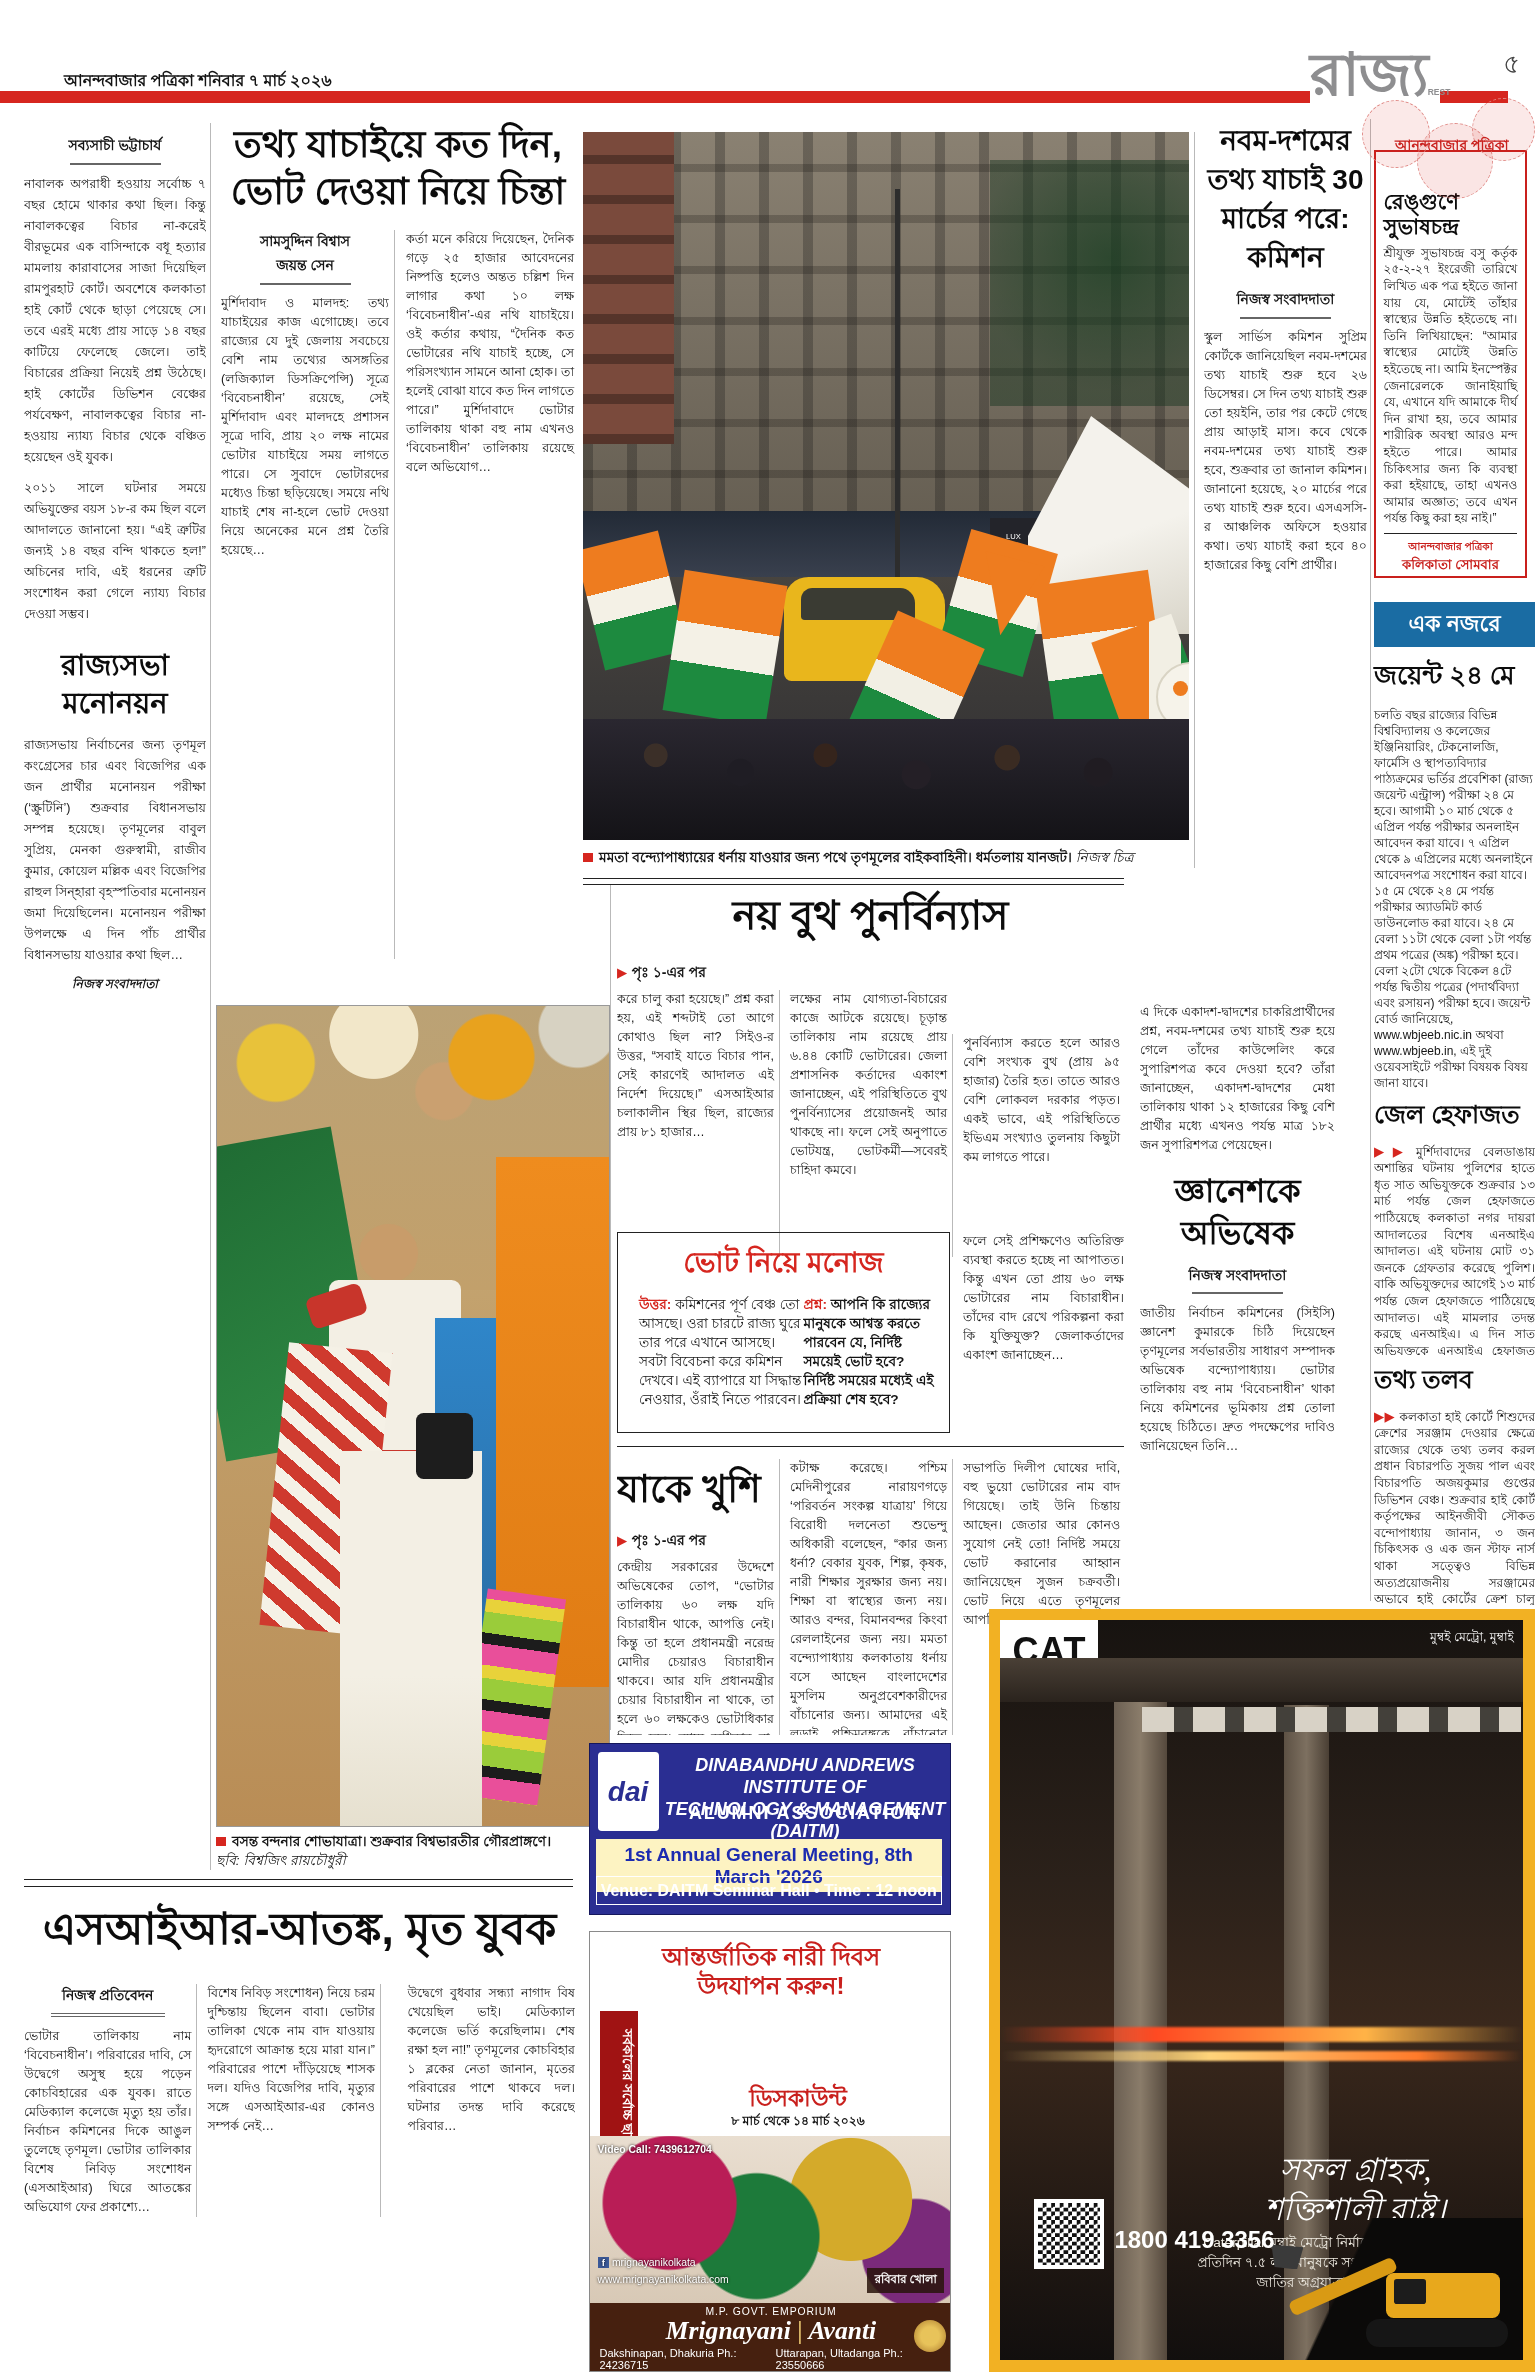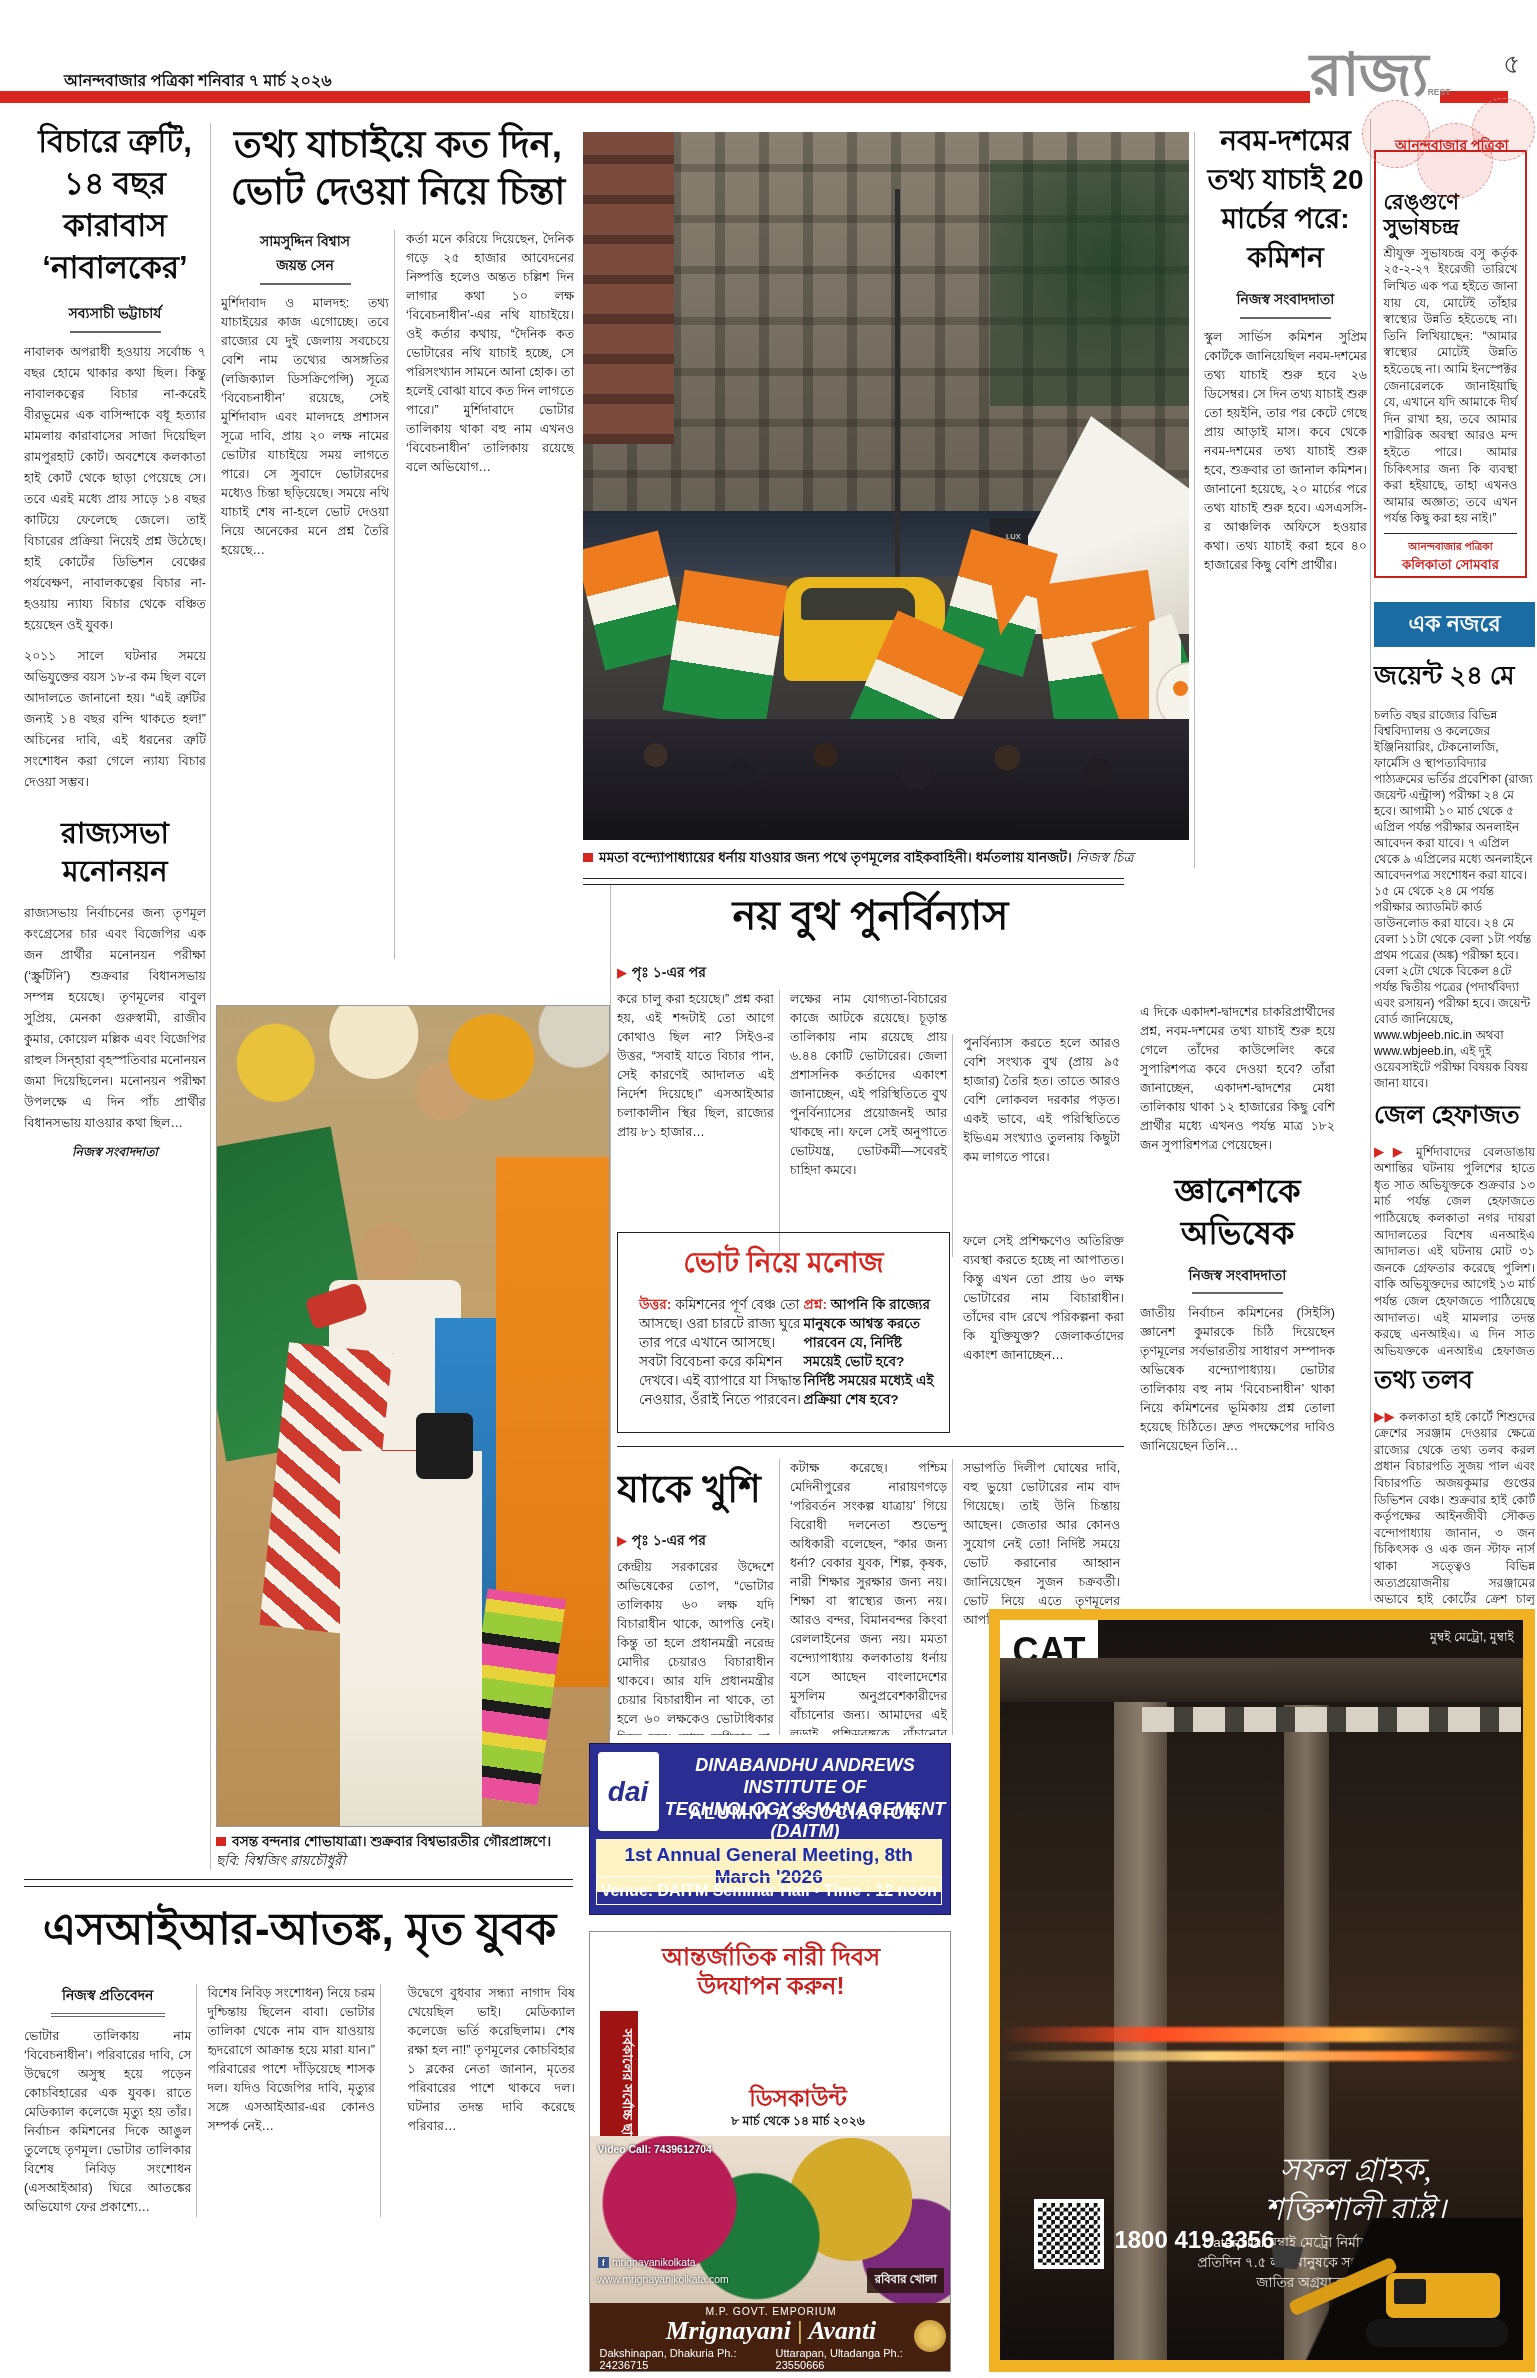--- a/index.html
+++ b/index.html
@@ -40,21 +40,20 @@
   <div style="position:absolute;left:112px;top:0;width:61px;height:61px;border-radius:50%;border:0.9px dashed #e08a86;background:rgba(214,38,31,.10);"></div>
   <div style="position:absolute;left:11.4px;top:36px;width:161px;text-align:center;font-size:14px;font-weight:bold;color:#c9201d;">আনন্দবাজার পত্রিকা</div>
 </div>
 
 <div class="vr" style="left:210px;top:123px;height:1747px;"></div>
 <div class="vr" style="left:1194px;top:132px;height:736px;"></div>
 <div class="vr" style="left:1370px;top:119px;height:1482px;"></div>
 <div class="vr" style="left:610px;top:884px;height:846px;"></div>
 
 <div class="abs" style="left:24px;top:121px;width:182px;height:1751px;overflow:hidden;">
-  <div class="hl center" style="font-size:31px;line-height:42px;">বিচারে ত্রুটি, ১৪ বছর কারাবাস ‘নাবালকের’</div>
   <div style="height:13.2px;"></div>
   <div class="byline">সব্যসাচী ভট্টাচার্য</div>
   <div class="bl-rule"></div>
   <div class="bt" style="line-height:21px;">নাবালক অপরাধী হওয়ায় সর্বোচ্চ ৭ বছর হোমে থাকার কথা ছিল। কিন্তু নাবালকত্বের বিচার না-করেই বীরভূমের এক বাসিন্দাকে বধূ হত্যার মামলায় কারাবাসের সাজা দিয়েছিল রামপুরহাট কোর্ট। অবশেষে কলকাতা হাই কোর্ট থেকে ছাড়া পেয়েছে সে। তবে এরই মধ্যে প্রায় সাড়ে ১৪ বছর কাটিয়ে ফেলেছে জেলে। তাই বিচারের প্রক্রিয়া নিয়েই প্রশ্ন উঠেছে। হাই কোর্টের ডিভিশন বেঞ্চের পর্যবেক্ষণ, নাবালকত্বের বিচার না-হওয়ায় ন্যায্য বিচার থেকে বঞ্চিত হয়েছেন ওই যুবক।</div>
   <div style="height:9.5px;"></div>
   <div class="bt" style="line-height:21px;">২০১১ সালে ঘটনার সময়ে অভিযুক্তের বয়স ১৮-র কম ছিল বলে আদালতে জানানো হয়। “এই ত্রুটির জন্যই ১৪ বছর বন্দি থাকতে হল!” অচিনের দাবি, এই ধরনের ত্রুটি সংশোধন করা গেলে ন্যায্য বিচার দেওয়া সম্ভব।</div>
   <div style="height:21px;"></div>
   <div class="hl center" style="font-size:29px;line-height:38px;">রাজ্যসভা মনোনয়ন</div>
   <div style="height:13.2px;"></div>
   <div class="bt" style="line-height:21px;">রাজ্যসভায় নির্বাচনের জন্য তৃণমূল কংগ্রেসের চার এবং বিজেপির এক জন প্রার্থীর মনোনয়ন পরীক্ষা (‘স্ক্রুটিনি’) শুক্রবার বিধানসভায় সম্পন্ন হয়েছে। তৃণমূলের বাবুল সুপ্রিয়, মেনকা গুরুস্বামী, রাজীব কুমার, কোয়েল মল্লিক এবং বিজেপির রাহুল সিন্হারা বৃহস্পতিবার মনোনয়ন জমা দিয়েছিলেন। মনোনয়ন পরীক্ষা উপলক্ষে এ দিন পাঁচ প্রার্থীর বিধানসভায় যাওয়ার কথা ছিল…</div>
@@ -111,21 +110,21 @@
 
   <div style="position:absolute;left:0;top:587px;width:606px;height:121px;background:radial-gradient(circle at 12% 30%,#3b2f28 11.4px,transparent 12.3px),radial-gradient(circle at 26% 44%,#1f1d24 13.2px,transparent 14px),radial-gradient(circle at 40% 30%,#35241c 11.4px,transparent 12.3px),radial-gradient(circle at 55% 46%,#241f26 14px,transparent 15px),radial-gradient(circle at 70% 32%,#3a2b22 12.3px,transparent 13.2px),radial-gradient(circle at 85% 44%,#201c22 14px,transparent 15px),linear-gradient(#2a2730,#141317);"></div>
 </div>
 
 <div class="abs cap" style="left:583px;top:848px;width:568px;">
   <span class="sq"></span><span>মমতা বন্দ্যোপাধ্যায়ের ধর্নায় যাওয়ার জন্য পথে তৃণমূলের বাইকবাহিনী। ধর্মতলায় যানজট।</span> <span class="credit">নিজস্ব চিত্র</span>
 </div>
 <div class="abs" style="left:583px;top:878px;width:541px;height:4.7px;border-top:1.9px solid #222;border-bottom:0.9px solid #222;"></div>
 
 <div class="abs" style="left:1204px;top:121px;width:163px;height:750px;overflow:hidden;">
-  <div class="hl center" style="font-size:28px;line-height:39px;">নবম-দশমের তথ্য যাচাই 20 মার্চের পরে: কমিশন</div>
+  <div class="hl center" style="font-size:28px;line-height:39px;">নবম-দশমের তথ্য যাচাই 30 মার্চের পরে: কমিশন</div>
   <div style="height:11.4px;"></div>
   <div class="byline">নিজস্ব সংবাদদাতা</div>
   <div class="bl-rule"></div>
   <div class="bt">স্কুল সার্ভিস কমিশন সুপ্রিম কোর্টকে জানিয়েছিল নবম-দশমের তথ্য যাচাই শুরু হবে ২৬ ডিসেম্বর। সে দিন তথ্য যাচাই শুরু তো হয়ইনি, তার পর কেটে গেছে প্রায় আড়াই মাস। কবে থেকে নবম-দশমের তথ্য যাচাই শুরু হবে, শুক্রবার তা জানাল কমিশন। জানানো হয়েছে, ২০ মার্চের পরে তথ্য যাচাই শুরু হবে। এসএসসি-র আঞ্চলিক অফিসে হওয়ার কথা। তথ্য যাচাই করা হবে ৪০ হাজারের কিছু বেশি প্রার্থীর।</div>
 </div>
 
 <div class="abs" style="left:1374px;top:150px;width:153px;height:428px;border:2.8px solid #c9201d;padding:38px 7.6px 5.7px 7.6px;box-sizing:border-box;overflow:hidden;">
   <div class="hl" style="font-size:21px;line-height:24.6px;">রেঙ্গুণে সুভাষচন্দ্র</div>
   <div style="height:5.7px;"></div>
   <div class="bts">শ্রীযুক্ত সুভাষচন্দ্র বসু কর্তৃক ২৫-২-২৭ ইংরেজী তারিখে লিখিত এক পত্র হইতে জানা যায় যে, মোটেই তাঁহার স্বাস্থ্যের উন্নতি হইতেছে না। তিনি লিখিয়াছেন: “আমার স্বাস্থ্যের মোটেই উন্নতি হইতেছে না। আমি ইনস্পেক্টর জেনারেলকে জানাইয়াছি যে, এখানে যদি আমাকে দীর্ঘ দিন রাখা হয়, তবে আমার শারীরিক অবস্থা আরও মন্দ হইতে পারে। আমার চিকিৎসার জন্য কি ব্যবস্থা করা হইয়াছে, তাহা এখনও আমার অজ্ঞাত; তবে এখন পর্যন্ত কিছু করা হয় নাই।”</div>

